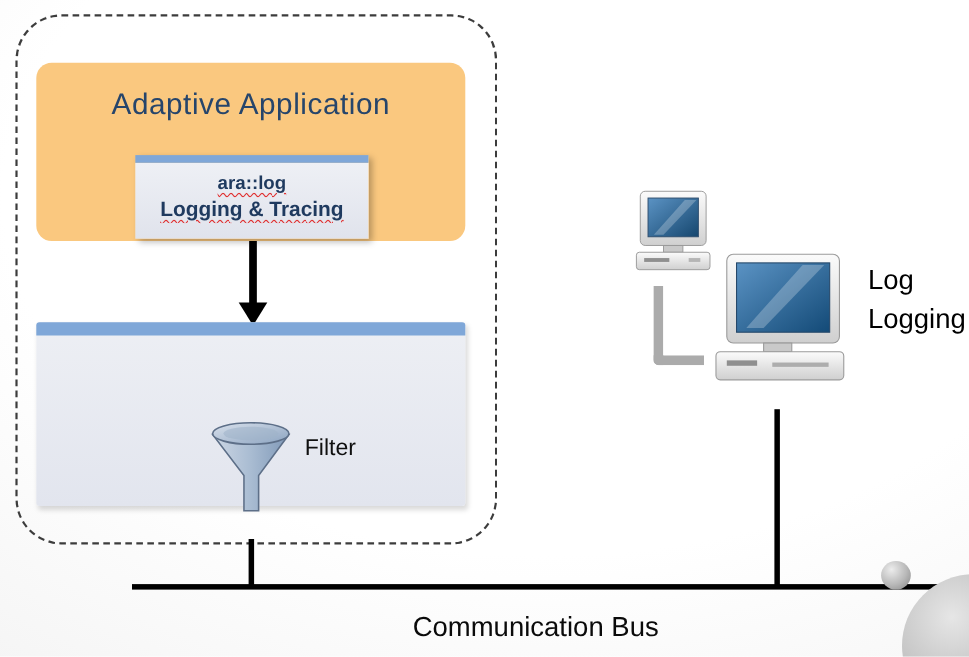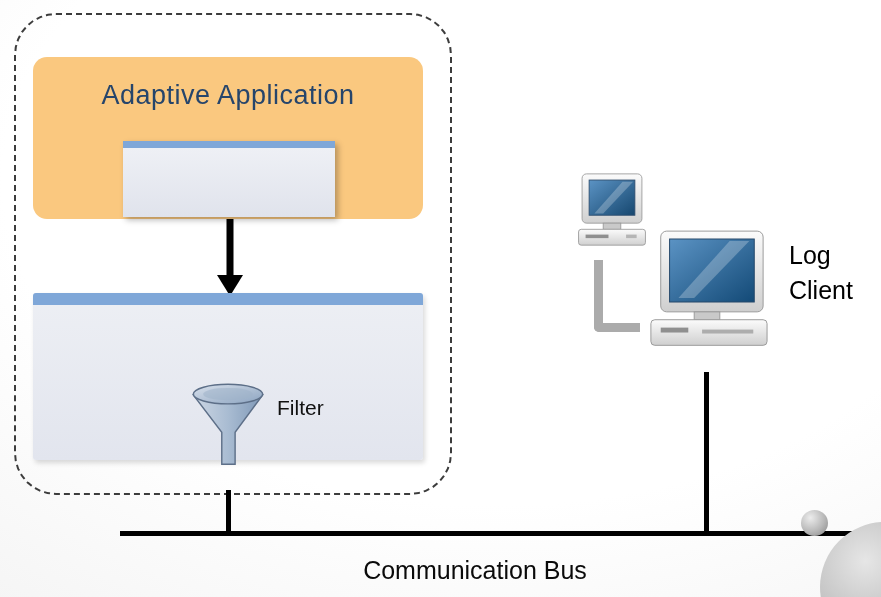--- a/index.html
+++ b/index.html
@@ -56,21 +56,21 @@
     left:33px;top:314px;width:390px;text-align:center;
     font-size:23px;font-weight:bold;color:#1F3A5F;
   }
   .filter-label{left:277px;top:396px;font-size:21px;color:#101010;text-align:right;}
   
   .v-line{width:5px;background:#000;}
   .conn-funnel{left:226px;top:490px;height:42px;}
   .conn-client{left:704px;top:372px;height:160px;}
   .bus-line{left:120px;top:531px;width:761px;height:5px;background:#000;}
   .bus-label{
-    left:80px;top:556px;width:790px;text-align:center;
+    left:92px;top:556px;width:790px;text-align:center;
     font-size:25px;color:#0a0a0a;
   }
   
   .cable{
     left:594px;top:260px;width:46px;height:72px;
     border-left:9px solid #ABABAB;border-bottom:9px solid #ABABAB;
     border-bottom-left-radius:5px;box-sizing:border-box;
   }
   .log-client-label{
     left:789px;top:238px;width:92px;
@@ -89,20 +89,22 @@
 <body>
 
 <div class="slide">
 
   <div class="abs boundary"></div>
 
   <div class="abs app-box"></div>
   <div class="abs app-title">Adaptive Application</div>
 
   <div class="abs ara-box">
+    <div class="ara-line1 misspell">ara::log</div>
+    <div class="ara-line2 misspell">Logging &amp; Tracing</div>
   </div>
 
   <svg class="abs" style="left:214px;top:219px;" width="32" height="78" viewBox="0 0 32 78">
     <rect x="12.5" y="0" width="7" height="58" fill="#000"></rect>
     <polygon points="3,56 29,56 16,77" fill="#000"></polygon>
   </svg>
 
   <div class="abs dlt-box"></div>
   <div class="abs dlt-bar"></div>
 
@@ -165,18 +167,18 @@
     <rect x="18" y="0" width="104" height="82" rx="6" fill="url(#mg2)" stroke="#9a9a9a"></rect>
     <rect x="27" y="8" width="86" height="64" fill="url(#sg2)" stroke="#26486a"></rect>
     <polygon points="88,10 108,10 52,68 36,68" fill="#ffffff" opacity=".25"></polygon>
     <rect x="52" y="82" width="26" height="8" fill="#c9c9c9" stroke="#9a9a9a"></rect>
     <rect x="8" y="90" width="118" height="26" rx="4" fill="url(#mg2)" stroke="#9a9a9a"></rect>
     <rect x="18" y="98" width="28" height="5" fill="#8f8f8f"></rect>
     <rect x="60" y="100" width="52" height="4" fill="#adadad"></rect>
   </svg>
 
   <div class="abs log-client-label">Log
-Client</div>
+Logging</div>
 
   <div class="abs sphere"></div>
   <div class="abs corner-orb"></div>
 
 </div>
 
 </body></html>

